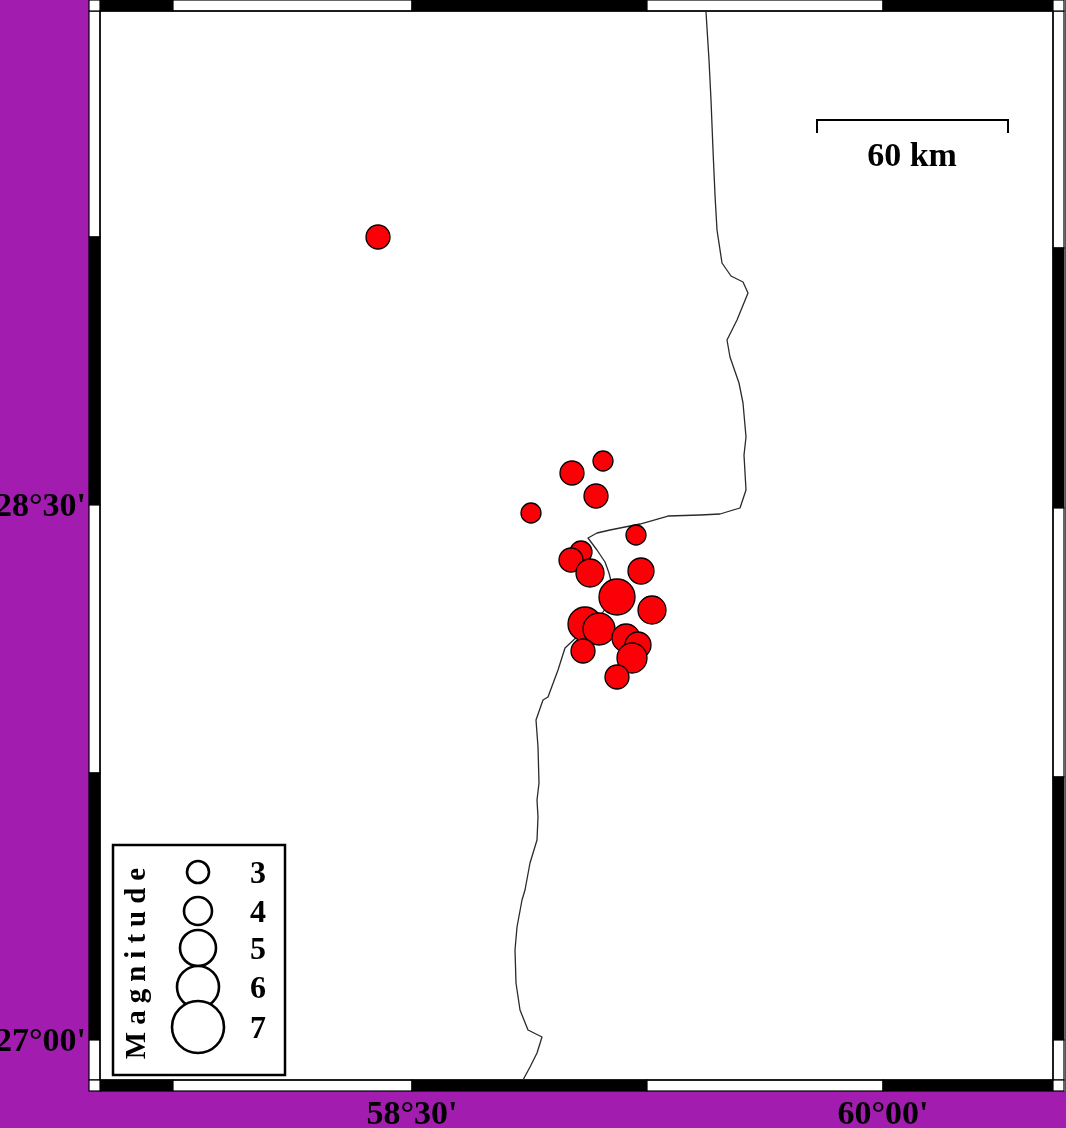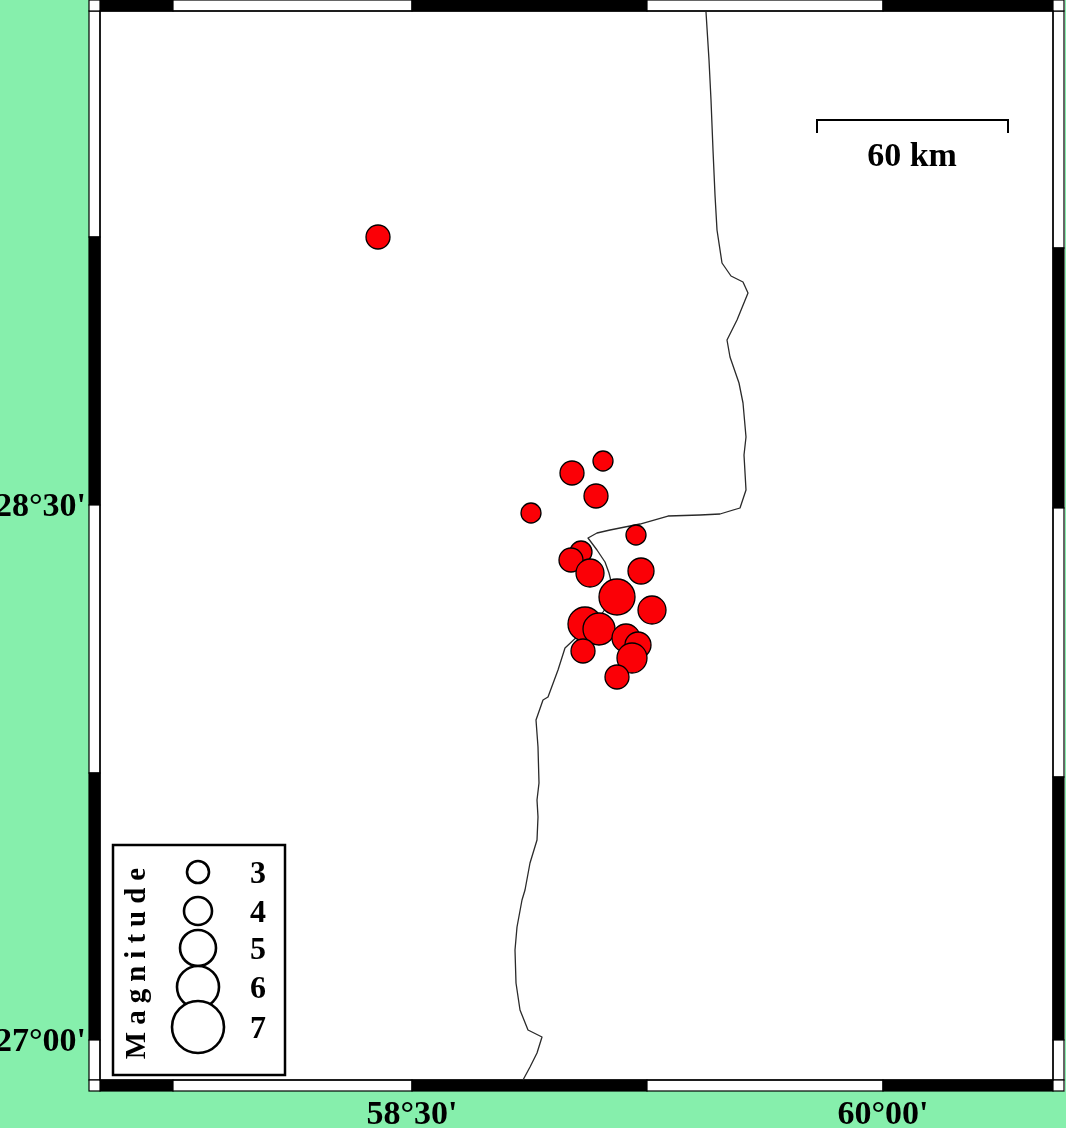--- a/index.html
+++ b/index.html
@@ -1,16 +1,16 @@
 <!DOCTYPE html>
 <html><head>
 <meta charset="utf-8">
 <style>
   html,body{margin:0;padding:0;background:#ffffff;}
-  #page{position:relative;width:1066px;height:1128px;background:#86efac;overflow:hidden;
+  #page{position:relative;width:1066px;height:1128px;background:#a21caf;overflow:hidden;
         font-family:"Liberation Serif","DejaVu Serif",serif;}
   svg text{font-family:"Liberation Serif","DejaVu Serif",serif;font-weight:bold;fill:#000000;}
 </style>
 </head>
 <body>
 
 <div id="page">
   <svg id="map-svg" width="1066" height="1128" viewBox="0 0 1066 1128">
 
     <rect x="89" y="0" width="976" height="1091" fill="#ffffff" stroke="none"></rect>

